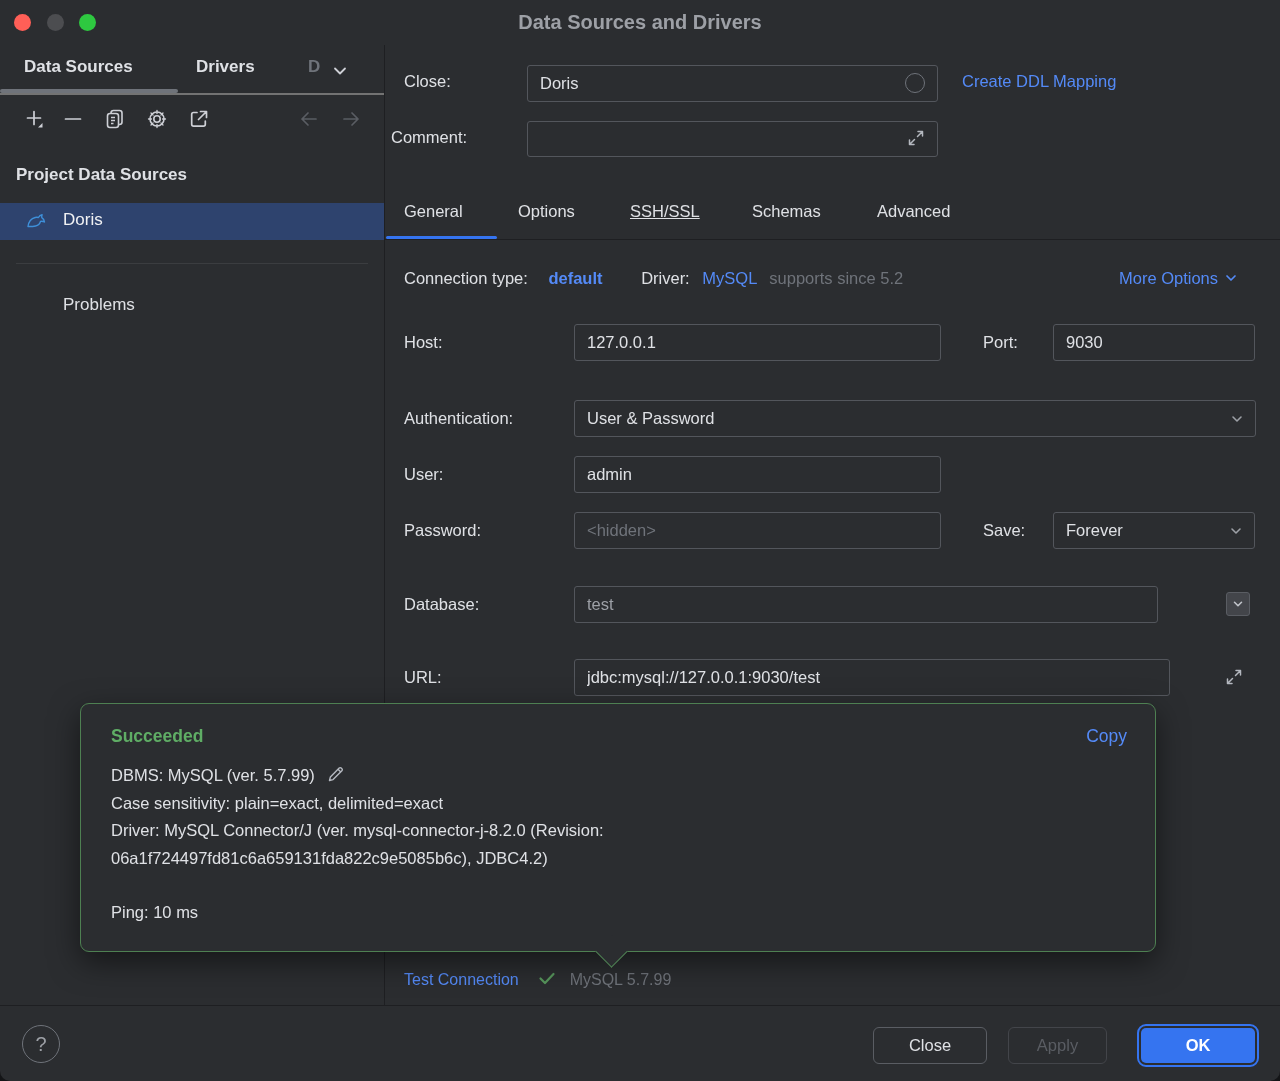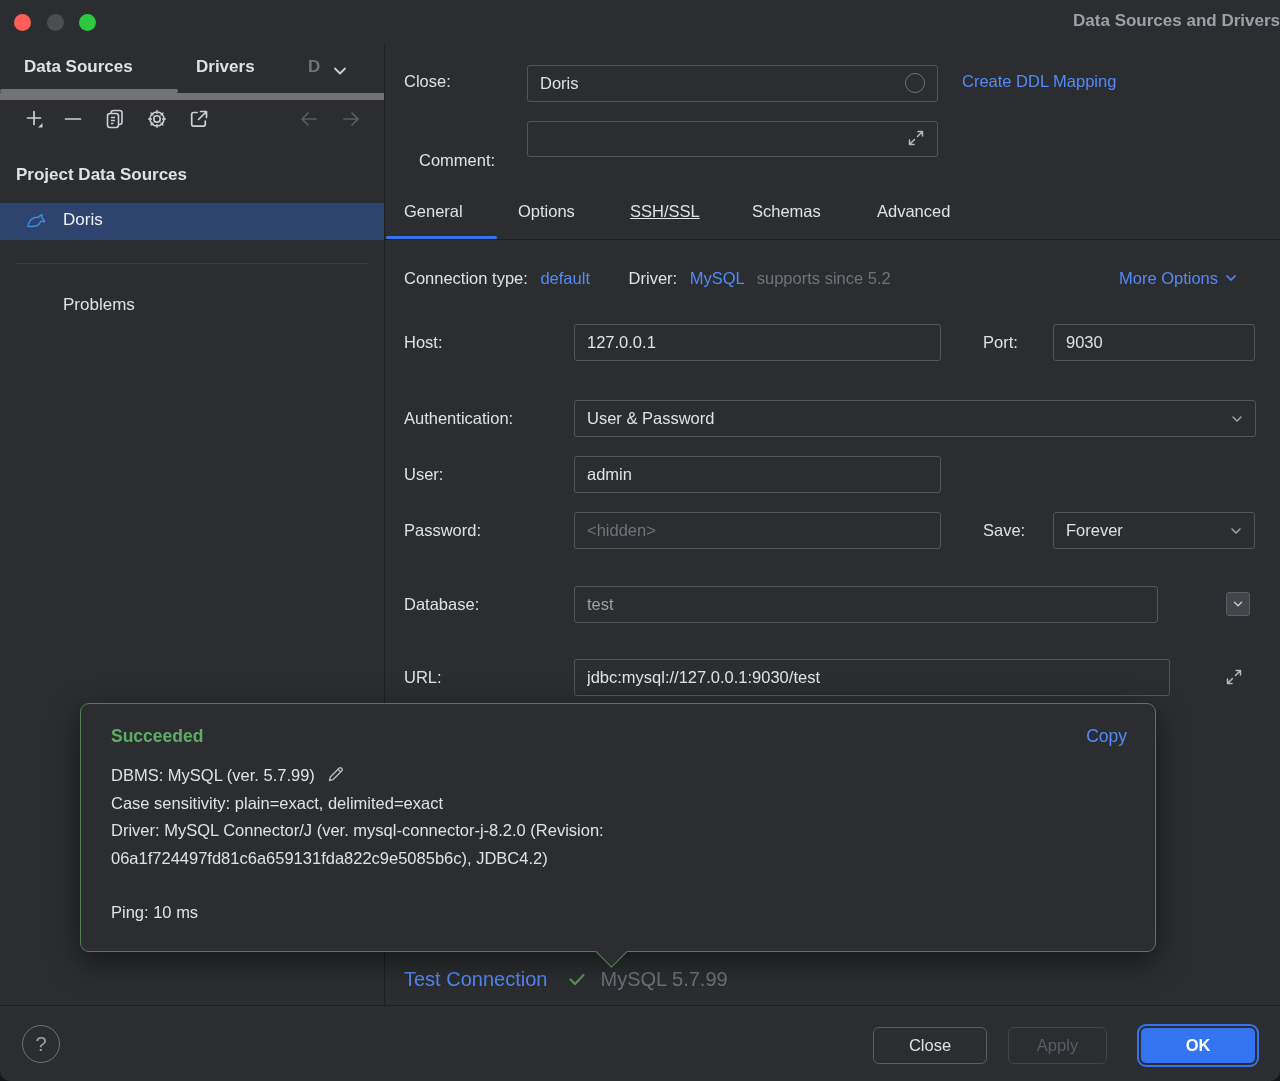--- a/index.html
+++ b/index.html
@@ -7,25 +7,25 @@
     position:relative;width:1280px;height:1081px;background:#2b2d30;
     font-family:"Liberation Sans",sans-serif;color:#dfe1e5;overflow:hidden;
     border-radius:0 0 10px 10px;
   }
   
   .titlebar{position:absolute;top:0;left:0;right:0;height:45px;}
   .traffic{position:absolute;top:14px;width:17px;height:17px;border-radius:50%;}
   .t-red{left:14px;background:#ff5f57;}
   .t-yellow{left:47px;background:#4c4d50;}
   .t-green{left:79px;background:#2ec840;}
-  .win-title{position:absolute;top:11px;left:0;right:0;text-align:right;
-    font-size:17px;font-weight:bold;color:#9da0a6;}
+  .win-title{position:absolute;top:11px;left:0;right:0;text-align:center;
+    font-size:20px;font-weight:bold;color:#9da0a6;}
   
   .sidebar{position:absolute;top:45px;left:0;width:384px;bottom:75px;border-right:1px solid #1e1f22;}
-  .side-tabs{position:absolute;top:0;left:0;right:0;height:48px;border-bottom:7px solid #737373;}
+  .side-tabs{position:absolute;top:0;left:0;right:0;height:48px;border-bottom:2px solid #737373;}
   .side-tab{position:absolute;top:12px;font-size:17px;font-weight:bold;color:#dfe1e5;cursor:default;}
   .side-tab.t1{left:24px;}
   .side-tab.t2{left:196px;}
   .side-tab.t3{left:308px;color:#6f737a;}
   .tab-underline-gray{position:absolute;left:0;top:44px;width:178px;height:4px;background:#6f737a;border-radius:2px;}
   .overflow-chev{position:absolute;left:330px;top:16px;}
   .side-toolbar{position:absolute;top:48px;left:0;right:0;height:52px;}
   .tool-ic{position:absolute;top:15px;width:22px;height:22px;color:#ced0d6;}
   .nav-ic{color:#5a5d63;}
   .section-header{position:absolute;top:120px;left:16px;font-size:17px;font-weight:bold;color:#dfe1e5;}
@@ -65,21 +65,21 @@
   }
   .popup-notch{
     position:absolute;left:519px;bottom:-12px;width:22px;height:22px;background:#2b2d30;
     transform:rotate(45deg);border-right:1px solid #4e8052;border-bottom:1px solid #4e8052;
   }
   .popup-status{position:absolute;left:30px;top:22px;font-size:17.5px;font-weight:600;color:#5fad65;}
   .popup-copy{position:absolute;right:28px;top:22px;font-size:17.5px;}
   .popup-lines{position:absolute;left:30px;top:58px;width:840px;font-size:16.5px;line-height:27.5px;color:#dfe1e5;}
   .popup-ping{margin-top:27px;}
   
-  .testrow{position:absolute;left:404px;top:968px;font-size:20px;z-index:2;}
+  .testrow{position:absolute;left:404px;top:968px;font-size:16px;z-index:2;}
   .testrow .check{display:inline-block;vertical-align:-3px;margin:0 8px 0 14px;}
   
   .footer{position:absolute;left:0;right:0;bottom:0;height:75px;border-top:1px solid #1e1f22;}
   .help-btn{position:absolute;left:22px;top:19px;width:38px;height:38px;border:1.5px solid #6f737a;
     border-radius:50%;box-sizing:border-box;color:#9da0a6;font-size:20px;display:flex;align-items:center;justify-content:center;}
   .btn{position:absolute;top:21px;height:37px;border-radius:6px;border:1px solid #5a5d63;
     font-size:16.5px;color:#dfe1e5;display:flex;align-items:center;justify-content:center;
     background:transparent;box-sizing:border-box;font-family:"Liberation Sans",sans-serif;}
   .btn-close{left:873px;width:114px;}
   .btn-apply{left:1008px;width:99px;border-color:#43454a;color:#5a5d63;}
@@ -173,40 +173,40 @@
     <div class="problems">Problems</div>
   </div>
 
   <div class="main">
 
     <div class="flabel" style="left:19px;top:27px;">Close:</div>
     <input class="field" style="left: 142px; top: 20px; width: 411px; height: 37px;" type="text" value="Doris">
     <div class="circle-ic" style="left:520px;top:28px;"></div>
     <div class="flabel link" style="left:577px;top:27px;">Create DDL Mapping</div>
 
-    <div class="flabel" style="left:34px;top:83px;margin-top:23px;">Comment:</div>
+    <div class="flabel" style="left:6px;top:83px;">Comment:</div>
     <input class="field" style="left: 142px; top: 76px; width: 411px; height: 36px;" type="text" value="">
     <div class="expand-ic" style="left:522px;top:84px;">
       <svg width="18" height="18" viewBox="0 0 18 18" fill="none" stroke="currentColor" stroke-width="1.5" stroke-linecap="round" stroke-linejoin="round">
           <path d="M10.5 7.5L15.5 2.5M15.5 7V2.5H11M7.5 10.5l-5 5M2.5 11v4.5H7"></path>
         </svg>
     </div>
 
     <div class="main-tabs">
       <div class="mtab" style="left:19px;">General</div>
       <div class="mtab" style="left:133px;">Options</div>
       <div class="mtab" style="left:245px;text-decoration:underline;">SSH/SSL</div>
       <div class="mtab" style="left:367px;">Schemas</div>
       <div class="mtab" style="left:492px;">Advanced</div>
       <div class="mtab-underline"></div>
     </div>
 
     <div class="flabel" style="left:19px;top:224px;">
       <span>Connection type:</span>
-      <span class="link" style="margin-left:8px;">default</span>
+      <span class="link" style="margin-left:16px;font-weight:bold;">default</span>
       <span style="margin-left:34px;">Driver:</span>
       <span class="link" style="margin-left:8px;">MySQL</span>
       <span class="gray" style="margin-left:8px;">supports since 5.2</span>
     </div>
     <div class="flabel link" style="left:734px;top:224px;">
       <span>More Options</span>
       <span class="icon-inline">
         <svg width="16" height="16" viewBox="0 0 16 16" fill="none" stroke="#548af7" stroke-width="1.7" stroke-linecap="round" stroke-linejoin="round">
             <path d="M4 6l4 4 4-4"></path>
           </svg>

